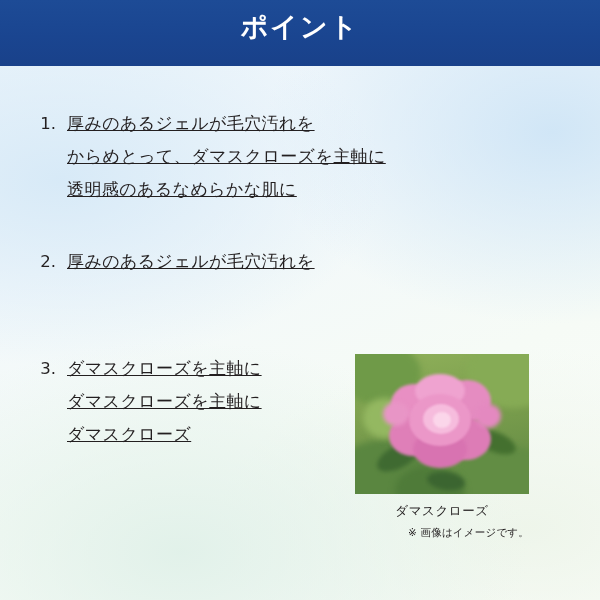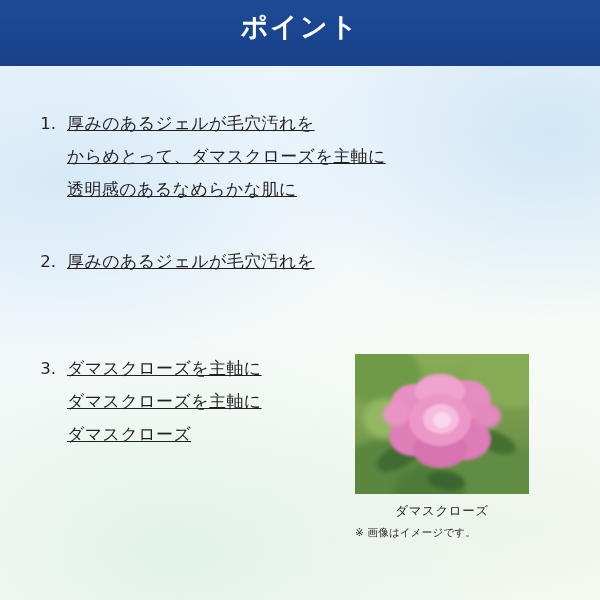--- a/index.html
+++ b/index.html
@@ -117,21 +117,21 @@
   }
   .figure-caption {
     text-align: center;
     margin-top: 9px;
     color: #231f20;
     font-size: 12.5px;
     font-family: Liberation Serif, serif;
     letter-spacing: 0.6px;
   }
   .figure-note {
-    text-align: left;
+    text-align: right;
     margin-top: 6px;
     color: #231f20;
     font-size: 10.5px;
     font-family: "DejaVu Sans", "Liberation Sans", sans-serif;
     letter-spacing: 0.2px;
   }
 </style>
 </head>
 <body>
 

